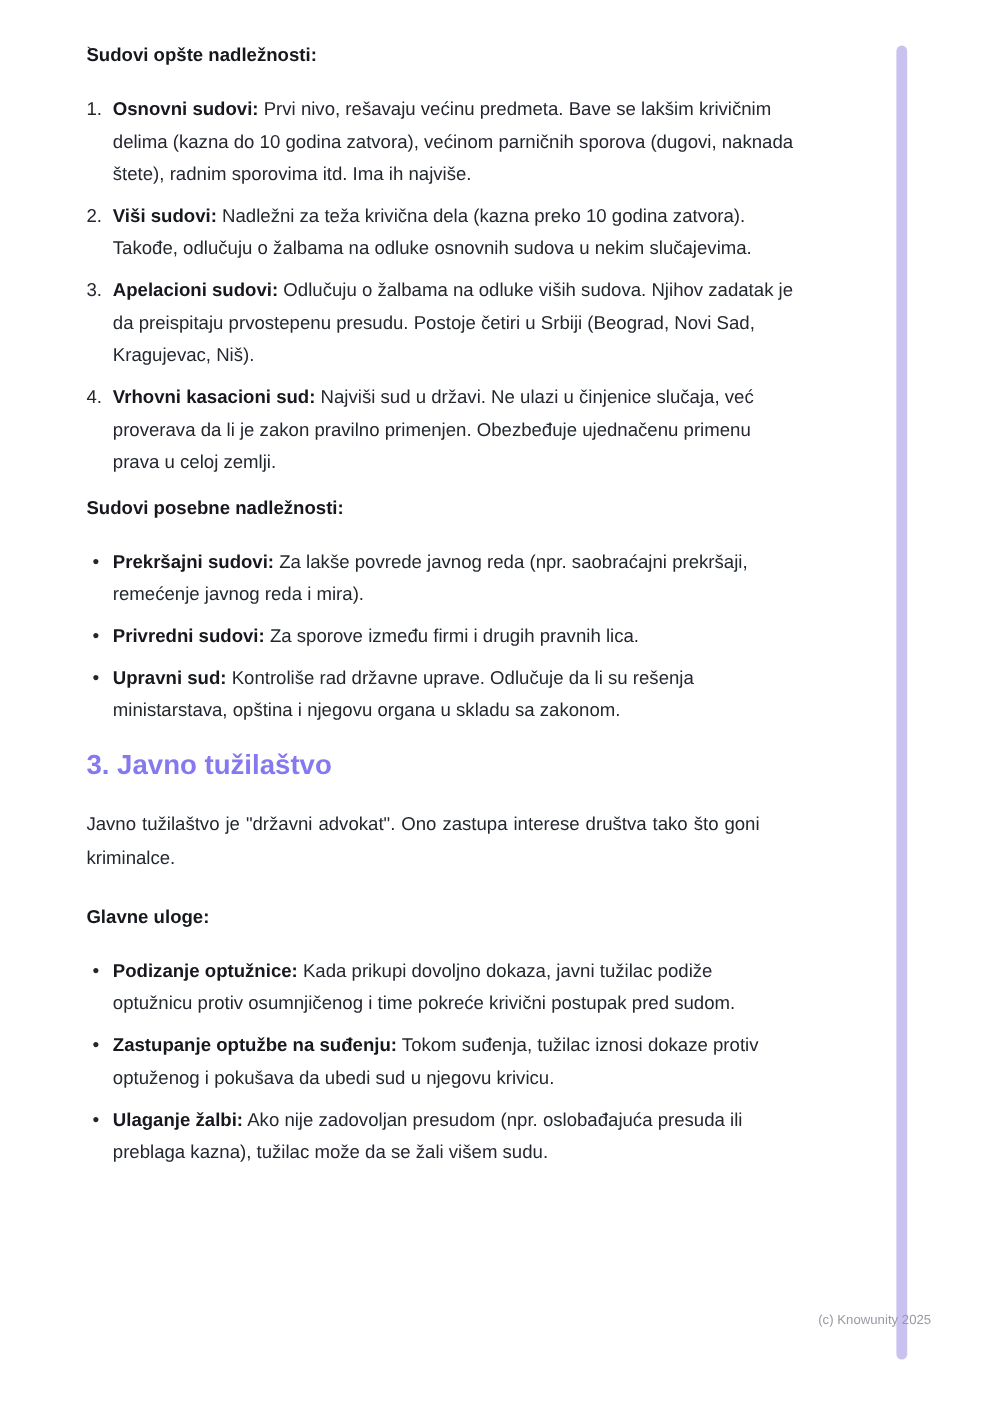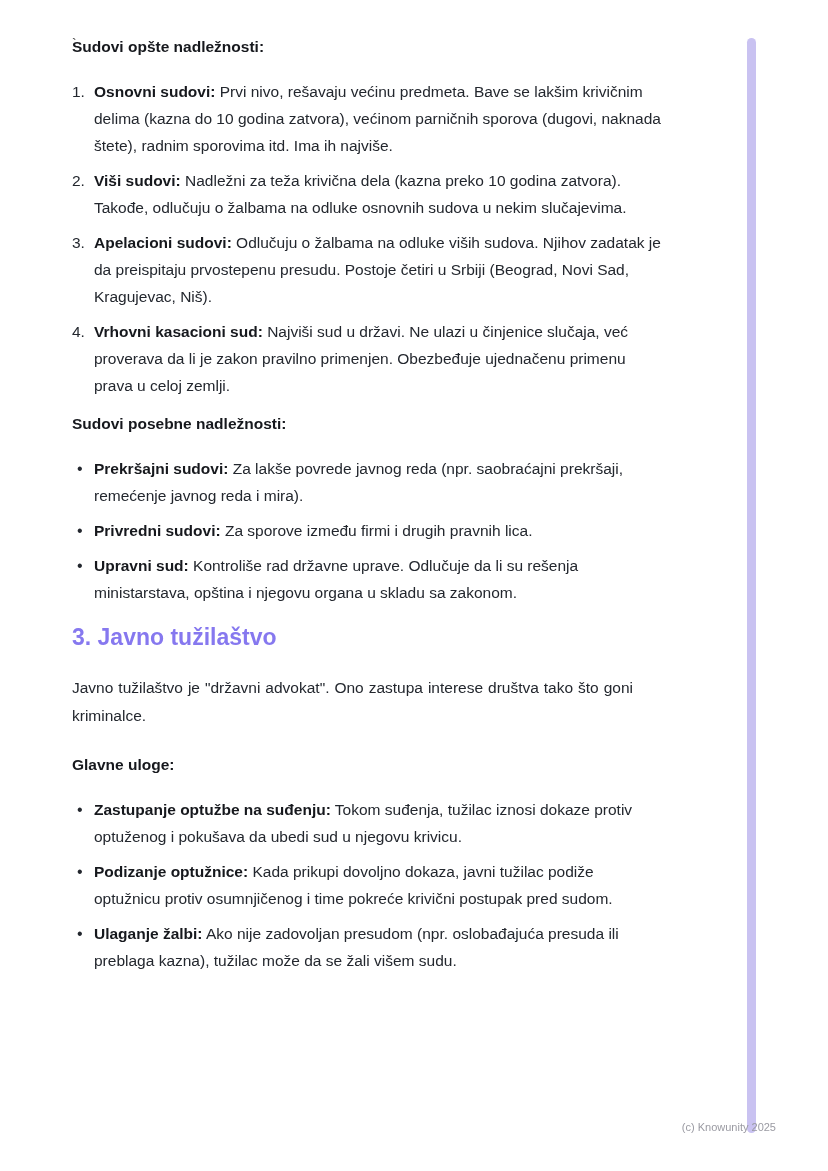--- a/index.html
+++ b/index.html
@@ -70,21 +70,21 @@
   .para {
     max-width: 561px;
     text-align: justify;
     line-height: 28px;
     margin-bottom: 24px;
   }
 
   .footer-credit {
     position: absolute;
     right: 52px;
-    bottom: 38px;
+    bottom: 65px;
     font-size: 11px;
     color: #9a9aa2;
     z-index: 2;
   }
 
   .scrollbar-thumb {
     position: absolute;
     left: 747px;
     top: 38px;
     width: 9px;
@@ -143,25 +143,25 @@
 
     <h2 class="section-title">3. Javno tužilaštvo</h2>
 
     <p class="para">Javno tužilaštvo je "državni advokat". Ono zastupa interese društva tako što goni kriminalce.</p>
 
     <div class="h-sub mt2">Glavne uloge:</div>
 
     <ul class="doc-list">
       <li>
         <span class="marker bullet"></span>
-        <span class="li-text"><b>Zastupanje optužbe na suđenju:</b><span> Tokom suđenja, tužilac iznosi dokaze protiv optuženog i pokušava da ubedi sud u njegovu krivicu.</span></span>
+        <span class="li-text"><b>Podizanje optužnice:</b><span> Kada prikupi dovoljno dokaza, javni tužilac podiže optužnicu protiv osumnjičenog i time pokreće krivični postupak pred sudom.</span></span>
       </li>
       <li>
         <span class="marker bullet"></span>
-        <span class="li-text"><b>Podizanje optužnice:</b><span> Kada prikupi dovoljno dokaza, javni tužilac podiže optužnicu protiv osumnjičenog i time pokreće krivični postupak pred sudom.</span></span>
+        <span class="li-text"><b>Zastupanje optužbe na suđenju:</b><span> Tokom suđenja, tužilac iznosi dokaze protiv optuženog i pokušava da ubedi sud u njegovu krivicu.</span></span>
       </li>
       <li>
         <span class="marker bullet"></span>
         <span class="li-text"><b>Ulaganje žalbi:</b><span> Ako nije zadovoljan presudom (npr. oslobađajuća presuda ili preblaga kazna), tužilac može da se žali višem sudu.</span></span>
       </li>
     </ul>
 
   </div>
 
   <div class="footer-credit">(c) Knowunity 2025</div>

